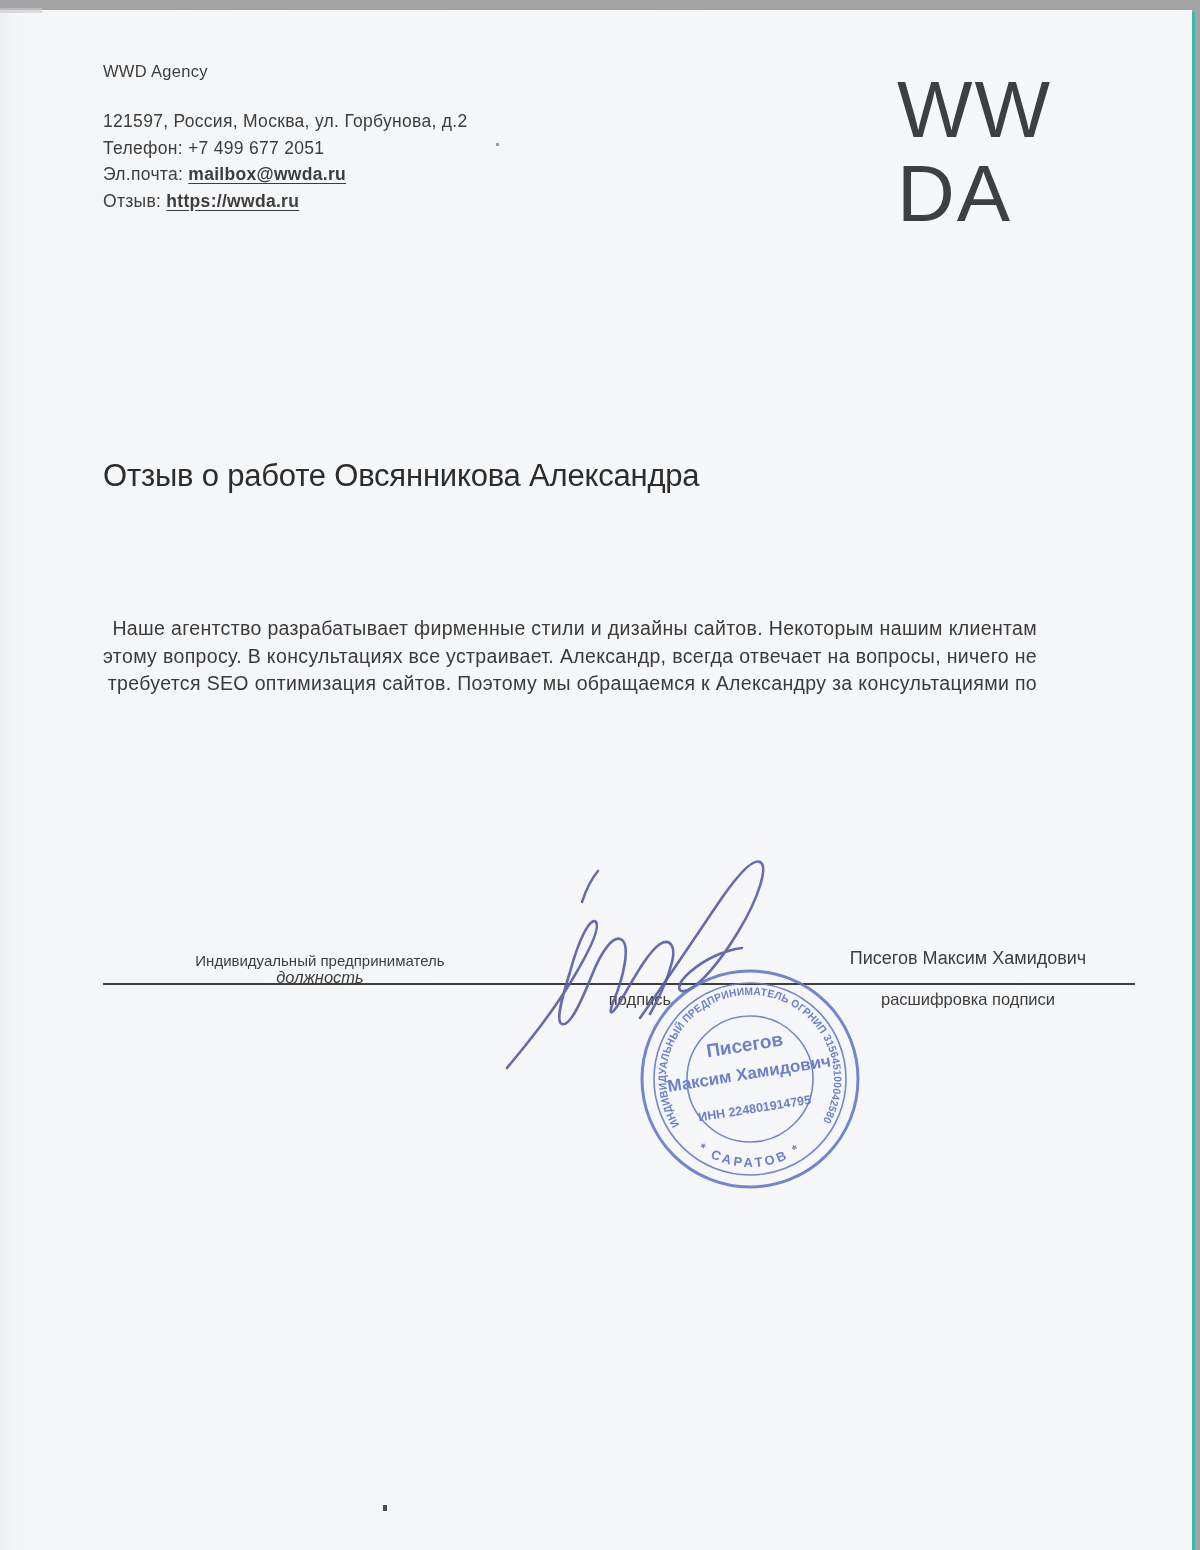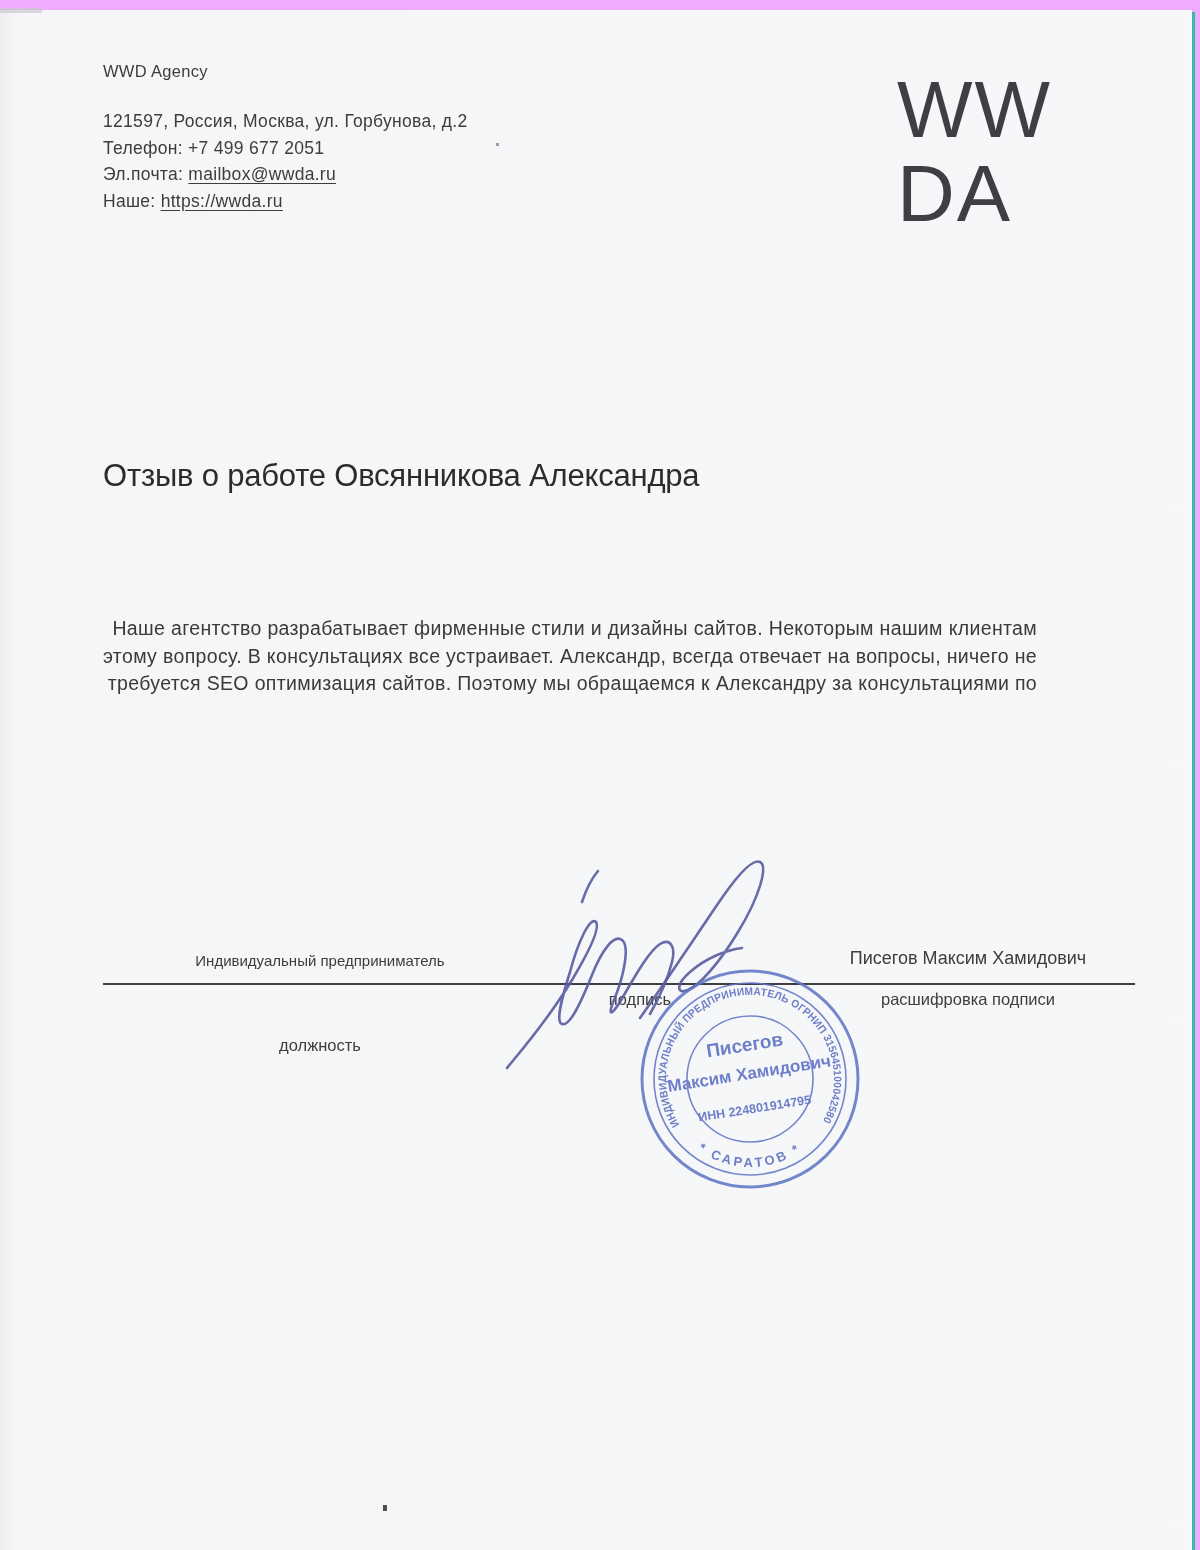--- a/index.html
+++ b/index.html
@@ -1,42 +1,42 @@
 <!DOCTYPE html>
 <html><head>
 <meta charset="utf-8">
 <style>
   html,body{margin:0;padding:0;background:#fdfdfd;}
-  .scan{position:relative;width:1200px;height:1550px;overflow:hidden;background:#f0abfc;
+  .scan{position:relative;width:1200px;height:1550px;overflow:hidden;background:#a3a3a3;
         font-family:"Liberation Sans", sans-serif;color:#3d3d3d;}
   .page{position:absolute;left:0;top:10px;width:1192px;height:1540px;
         background:linear-gradient(to right,#edeff1 0px,#f5f6f8 20px,#f6f7f9 100%);}
   .edge-teal{position:absolute;left:1192px;top:12px;width:3px;height:1538px;background:#38b8ab;}
   .smudge-topleft{position:absolute;left:0;top:8px;width:42px;height:5px;background:#c6c9cc;opacity:.65;}
   .speck{position:absolute;background:#4e4e4e;}
   .speck.light{background:#9a9ea1;}
 
   .company{position:absolute;left:103px;top:62px;font-size:16.5px;letter-spacing:.3px;}
   .contact{position:absolute;left:103px;top:108px;font-size:17.5px;line-height:26.5px;letter-spacing:.3px;}
-  .contact .lnk{text-decoration:underline;text-underline-offset:3px;}
+  .contact .lnk{text-decoration:underline;text-underline-offset:3px;font-weight:bold;}
 
   .logo{position:absolute;left:897px;top:68px;font-size:80px;font-weight:400;color:#3e3f42;
         line-height:84px;letter-spacing:2px;}
 
   .doc-title{position:absolute;left:103px;top:458px;font-size:31px;font-weight:400;color:#2c2c2c;
         letter-spacing:-.2px;}
 
   .body-text{position:absolute;left:103px;top:615px;font-size:19.5px;line-height:27.6px;
         letter-spacing:.35px;color:#3a3a3a;}
   .body-text div{white-space:nowrap;text-align:right;}
 
   .sig-rule{position:absolute;left:103px;top:983px;width:1032px;height:2px;background:#3f3f3f;}
   .cell{position:absolute;text-align:center;}
   .cell-role{left:130px;top:952px;width:380px;font-size:15px;}
-  .cell-role-cap{left:130px;top:1036px;width:380px;font-size:16.5px;}
+  .cell-role-cap{left:130px;top:968px;width:380px;font-size:16.5px;font-style:italic;}
   .cell-sign-cap{left:540px;top:990px;width:200px;font-size:16.5px;}
   .cell-name{left:818px;top:948px;width:300px;font-size:18px;}
   .cell-name-cap{left:818px;top:990px;width:300px;font-size:16.5px;}
 
   .signature{position:absolute;left:480px;top:845px;width:320px;height:235px;}
   .stamp{position:absolute;left:630px;top:959px;width:240px;height:240px;opacity:.88;}
 </style>
 </head>
 <body>
 
@@ -46,21 +46,21 @@
   <div class="smudge-topleft"></div>
   <div class="speck light" style="left:496px;top:143px;width:3px;height:3px;"></div>
   <div class="speck" style="left:383px;top:1505px;width:4px;height:6px;"></div>
 
   <div class="company">WWD Agency</div>
 
   <div class="contact">
     <div>121597, Россия, Москва, ул. Горбунова, д.2</div>
     <div>Телефон: +7 499 677 2051</div>
     <div><span>Эл.почта: </span><span class="lnk">mailbox@wwda.ru</span></div>
-    <div><span>Наше: </span><span class="lnk">https://wwda.ru</span></div>
+    <div><span>Отзыв: </span><span class="lnk">https://wwda.ru</span></div>
   </div>
 
   <div class="logo">
     <div>WW</div>
     <div>DA</div>
   </div>
 
   <div class="doc-title">Отзыв о работе Овсянникова Александра</div>
 
   <div class="body-text">

